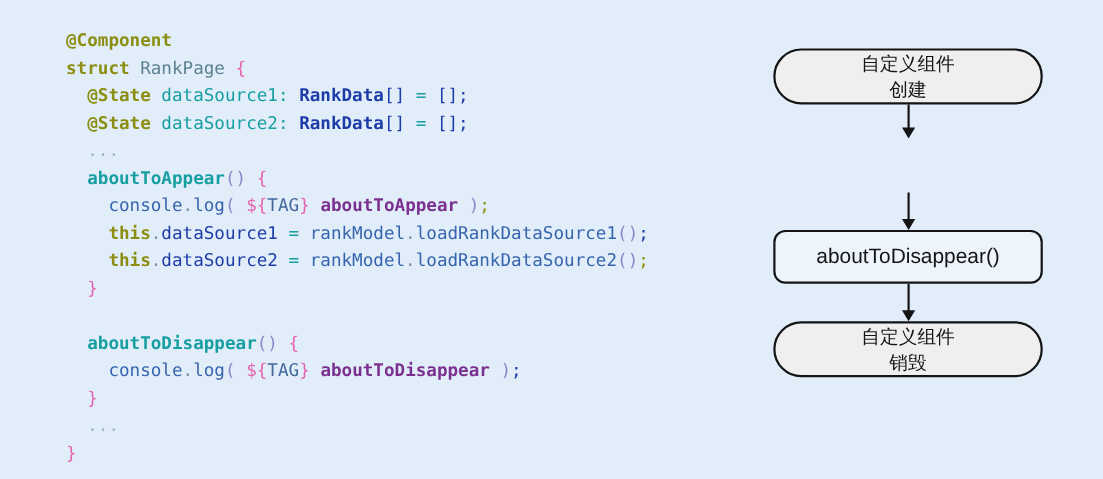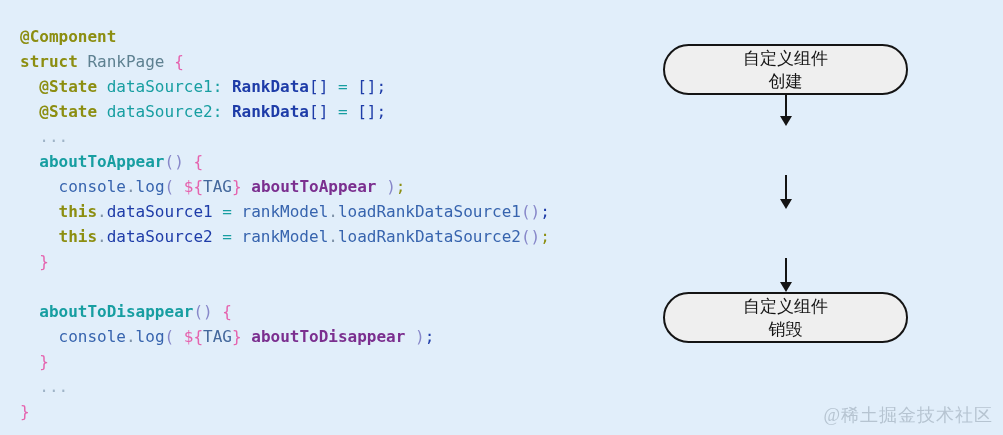--- a/index.html
+++ b/index.html
@@ -2,21 +2,21 @@
 <html><head>
 <meta charset="utf-8">
 <style>
   html,body{margin:0;padding:0;}
   body{
     width:1003px;height:435px;overflow:hidden;
     background:#e1eefa;
     font-family:"Liberation Sans",sans-serif;
     position:relative;
   }
-  .scene{position:absolute;inset:0;}
+  .scene{position:absolute;inset:0;margin-left:40px;}
 
   
   .code{
     position:absolute;left:20px;top:24px;margin:0;
     font-family:"DejaVu Sans Mono",monospace;
     font-size:16px;line-height:25px;
     white-space:pre;
   }
   .code-line{height:25px;}
 
@@ -58,23 +58,25 @@
         <div>创建</div>
       </div>
       <div class="arrow" style="top: 95px; height: 31px;">
         <i class="shaft"></i>
         <i class="head"></i>
       </div>
       <div class="arrow" style="top: 175px; height: 34px;">
         <i class="shaft"></i>
         <i class="head"></i>
       </div>
+      <div class="node rect" style="top: 209px; height: 49px;">
+        <div>aboutToDisappear()</div>
+      </div>
       <div class="arrow" style="top: 258px; height: 34px;">
         <i class="shaft"></i>
         <i class="head"></i>
       </div>
       <div class="node stadium" style="top: 292px; height: 51px;">
         <div>自定义组件</div>
         <div>销毁</div>
       </div>
     </div>
-  <div class="watermark">@稀土掘金技术社区</div>
 </div>
 
 </body></html>

